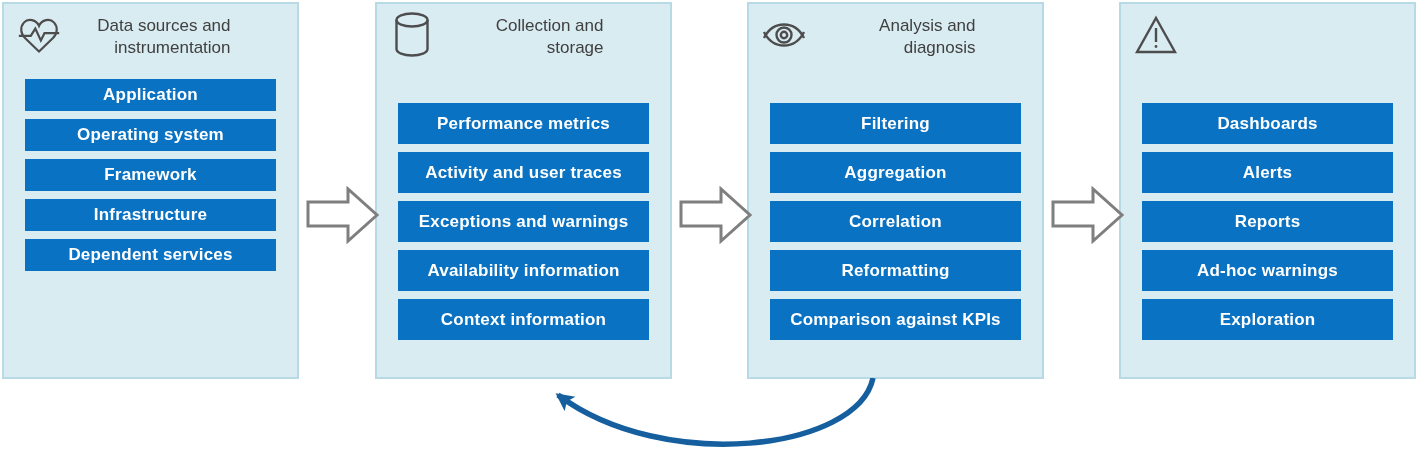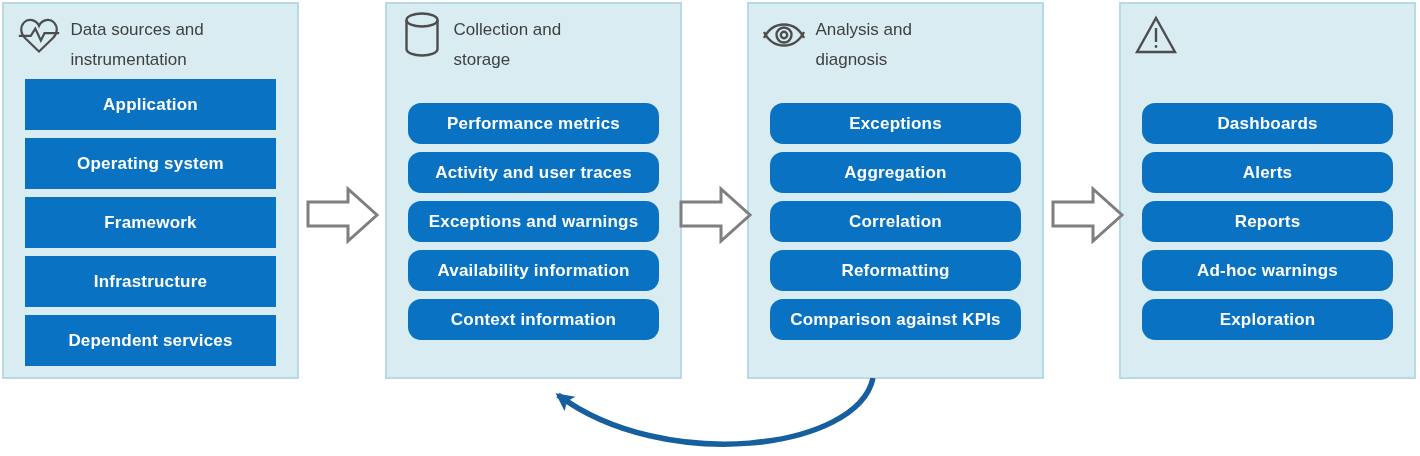--- a/index.html
+++ b/index.html
@@ -13,57 +13,57 @@
   .canvas { position: absolute; inset: 0; width: 1420px; height: 456px; }
 
   .panel {
     position: absolute;
     top: 2px;
     width: 297px; height: 377px;
     background: #d9ecf2;
     border: 2px solid #b7dae4;
   }
   .panel.col-0 { left: 2px; }
-  .panel.col-1 { left: 385px; }
+  .panel.col-1 { left: 375px; }
   .panel.col-2 { left: 747px; }
   .panel.col-3 { left: 1119px; }
 
   .panel-header { position: relative; height: 70px; }
   .panel-icon {
     position: absolute; left: 12px; top: 8px;
     width: 46px; height: 46px;
     display: flex; align-items: center; justify-content: center;
   }
   .panel-icon svg { stroke: #4d4d4d; fill: none; stroke-width: 2.4; }
   .panel-title {
     padding-top: 11px;
     margin: 0 auto;
     max-width: 160px;
-    text-align: left;
+    text-align: right;
     font-size: 17px;
-    line-height: 30px;
+    line-height: 22px;
     color: #404040;
   }
 
   .items {
     position: absolute; left: 21px; right: 21px;
     display: flex; flex-direction: column; gap: 8px;
   }
   .col-0 .items { top: 75px; }
   .col-1 .items, .col-2 .items, .col-3 .items { top: 99px; }
   .item {
-    height: 51px;
+    height: 32px;
     background: #0a72c2;
     color: #ffffff;
     font-size: 17px;
     font-weight: 600;
     display: flex; align-items: center; justify-content: center;
     letter-spacing: 0.2px;
   }
-  .col-1 .item, .col-2 .item, .col-3 .item { height: 41px; border-radius: 13px; }
+  .col-1 .item, .col-2 .item, .col-3 .item { height: 41px; }
 
   .flow-arrow { position: absolute; top: 186px; width: 74px; height: 58px; }
   .flow-arrow.gap-0 { left: 306px; }
   .flow-arrow.gap-1 { left: 679px; }
   .flow-arrow.gap-2 { left: 1051px; }
 
   .feedback-arrow { position: absolute; left: 528px; top: 378px; width: 364px; height: 78px; }
 </style>
 </head>
 <body>
@@ -114,21 +114,21 @@
         <svg width="46" height="36" viewBox="0 0 46 34">
           <path d="M3 20 C12 2 34 2 43 20"></path>
           <path d="M3 14 C12 32 34 32 43 14"></path>
           <circle cx="23" cy="17" r="7.5"></circle>
           <circle cx="23" cy="17" r="3.2"></circle>
         </svg>
       </span>
       <div class="panel-title">Analysis and diagnosis</div>
     </div>
     <div class="items">
-      <div class="item">Exceptions</div>
+      <div class="item">Filtering</div>
       <div class="item">Aggregation</div>
       <div class="item">Correlation</div>
       <div class="item">Reformatting</div>
       <div class="item">Comparison against KPIs</div>
     </div>
   </div>
 
   <div class="panel col-3">
     <div class="panel-header">
       <span class="panel-icon">

